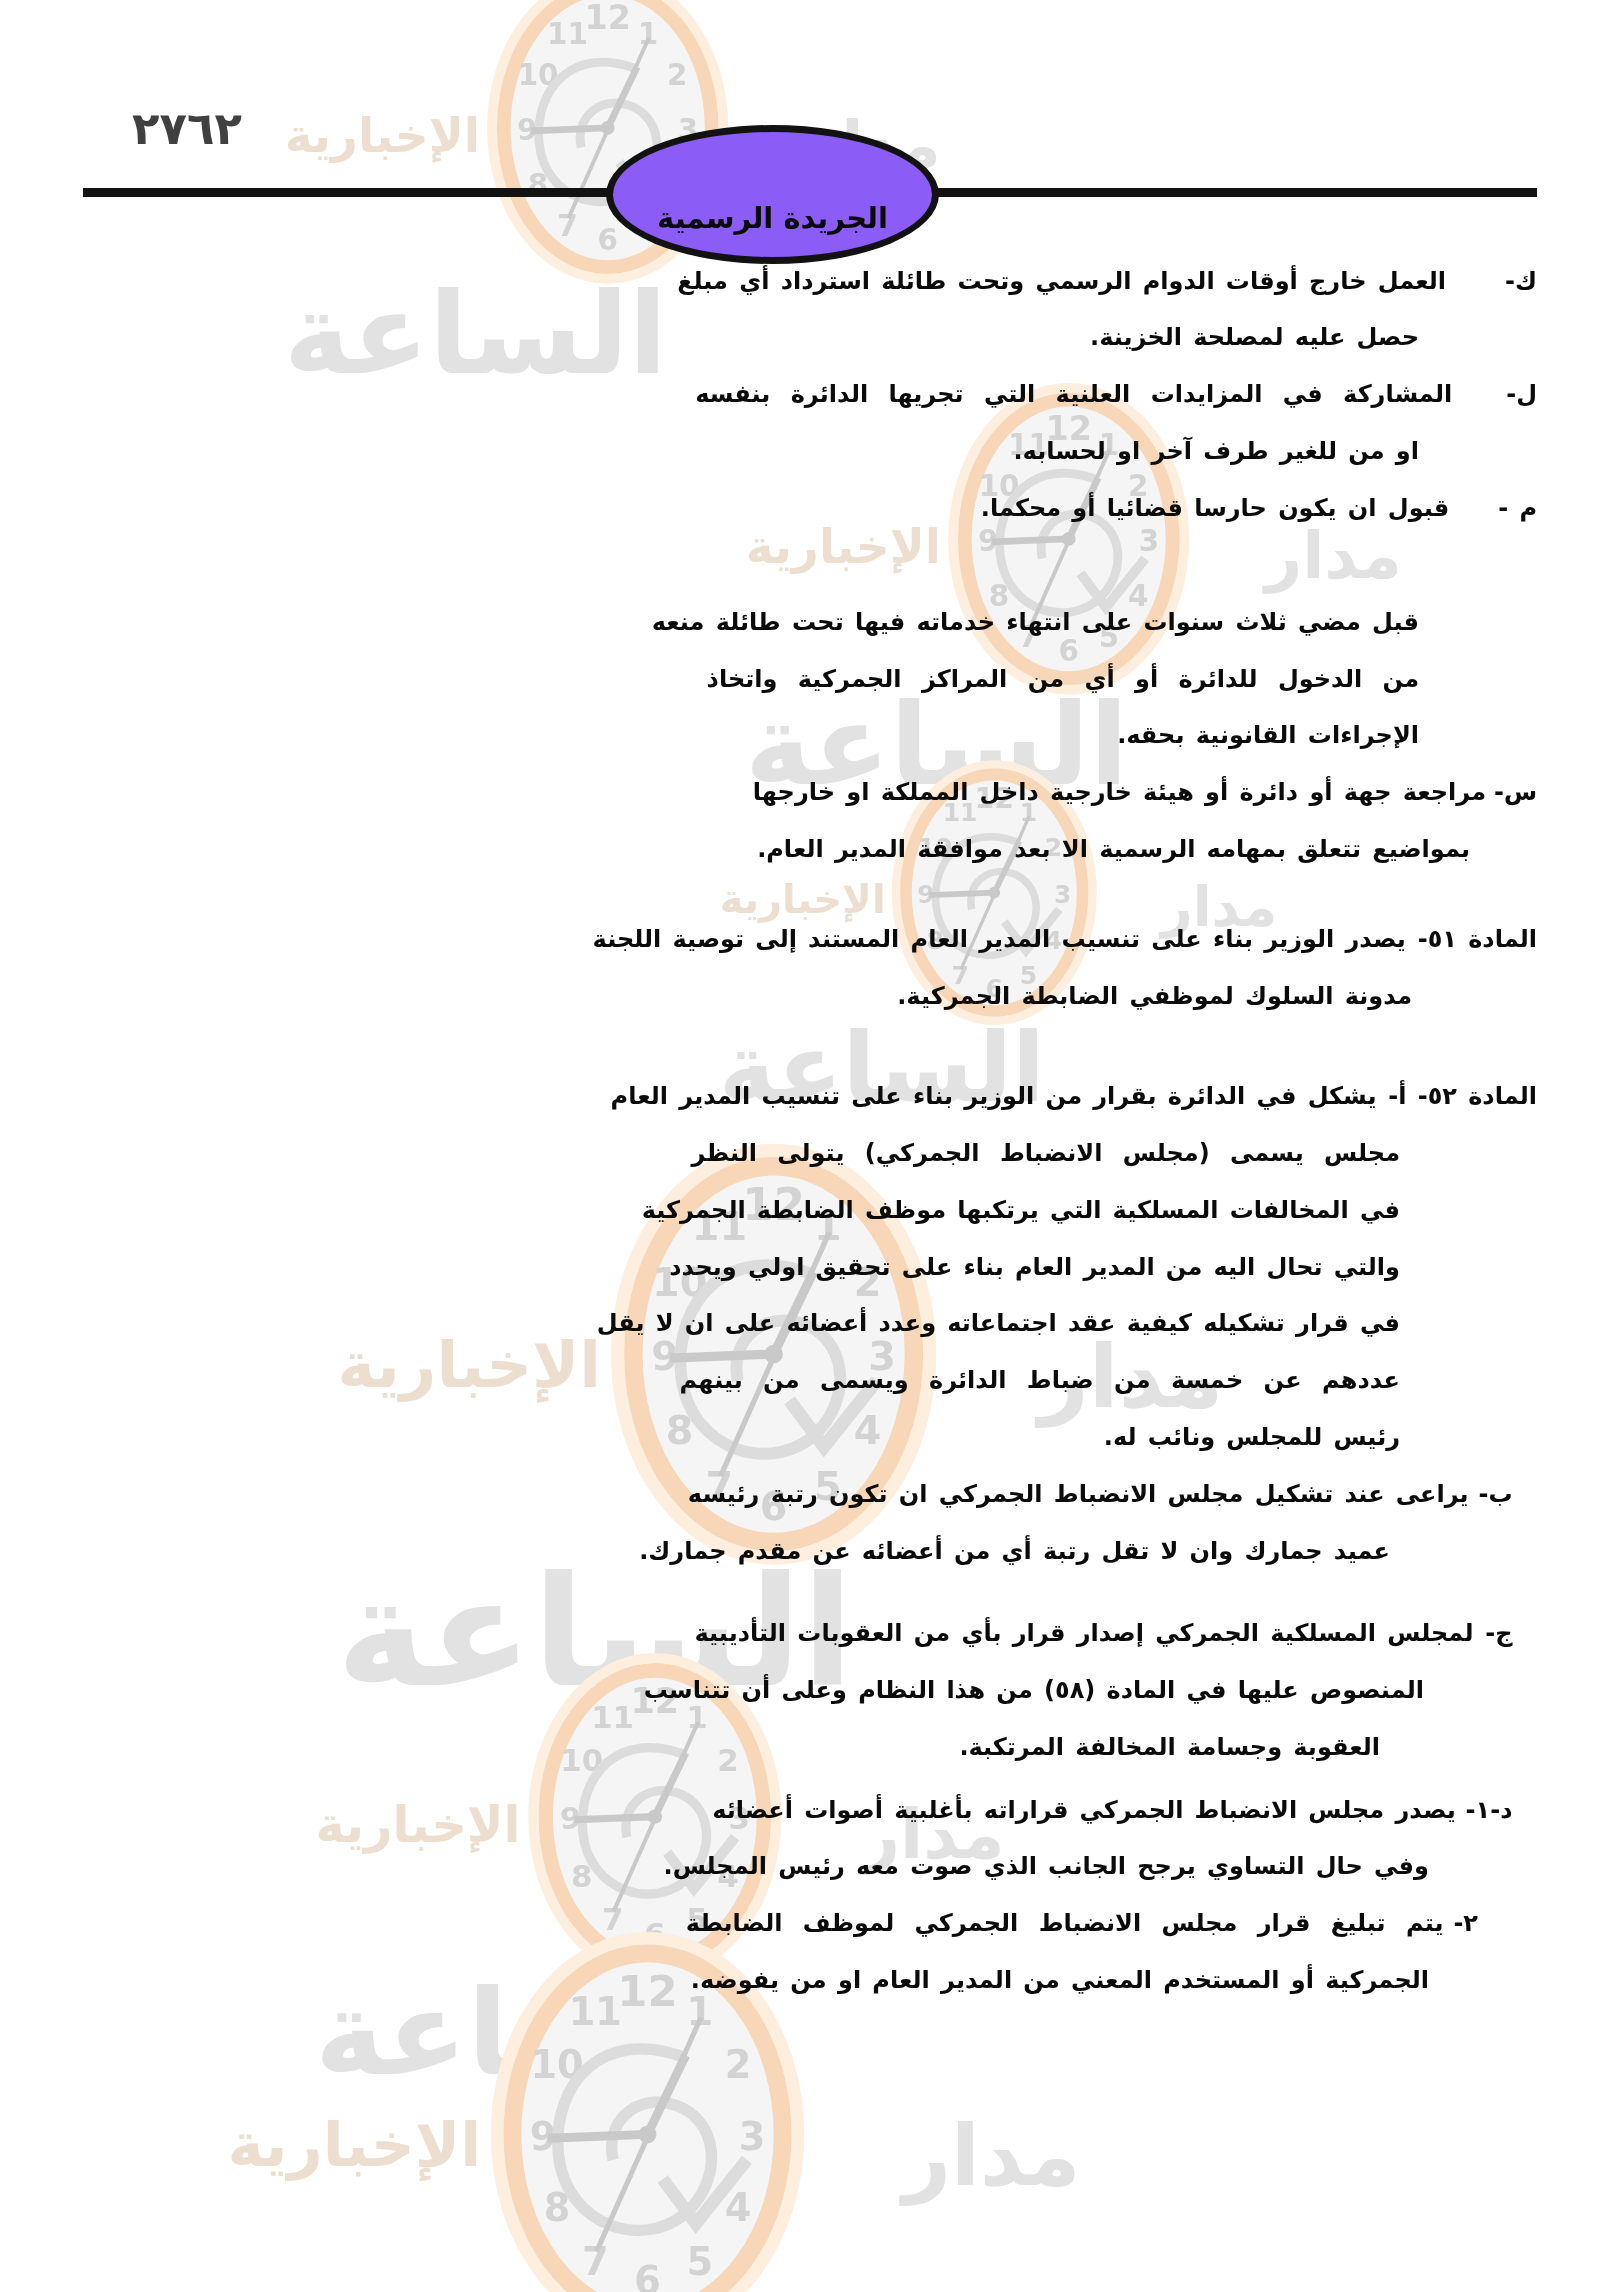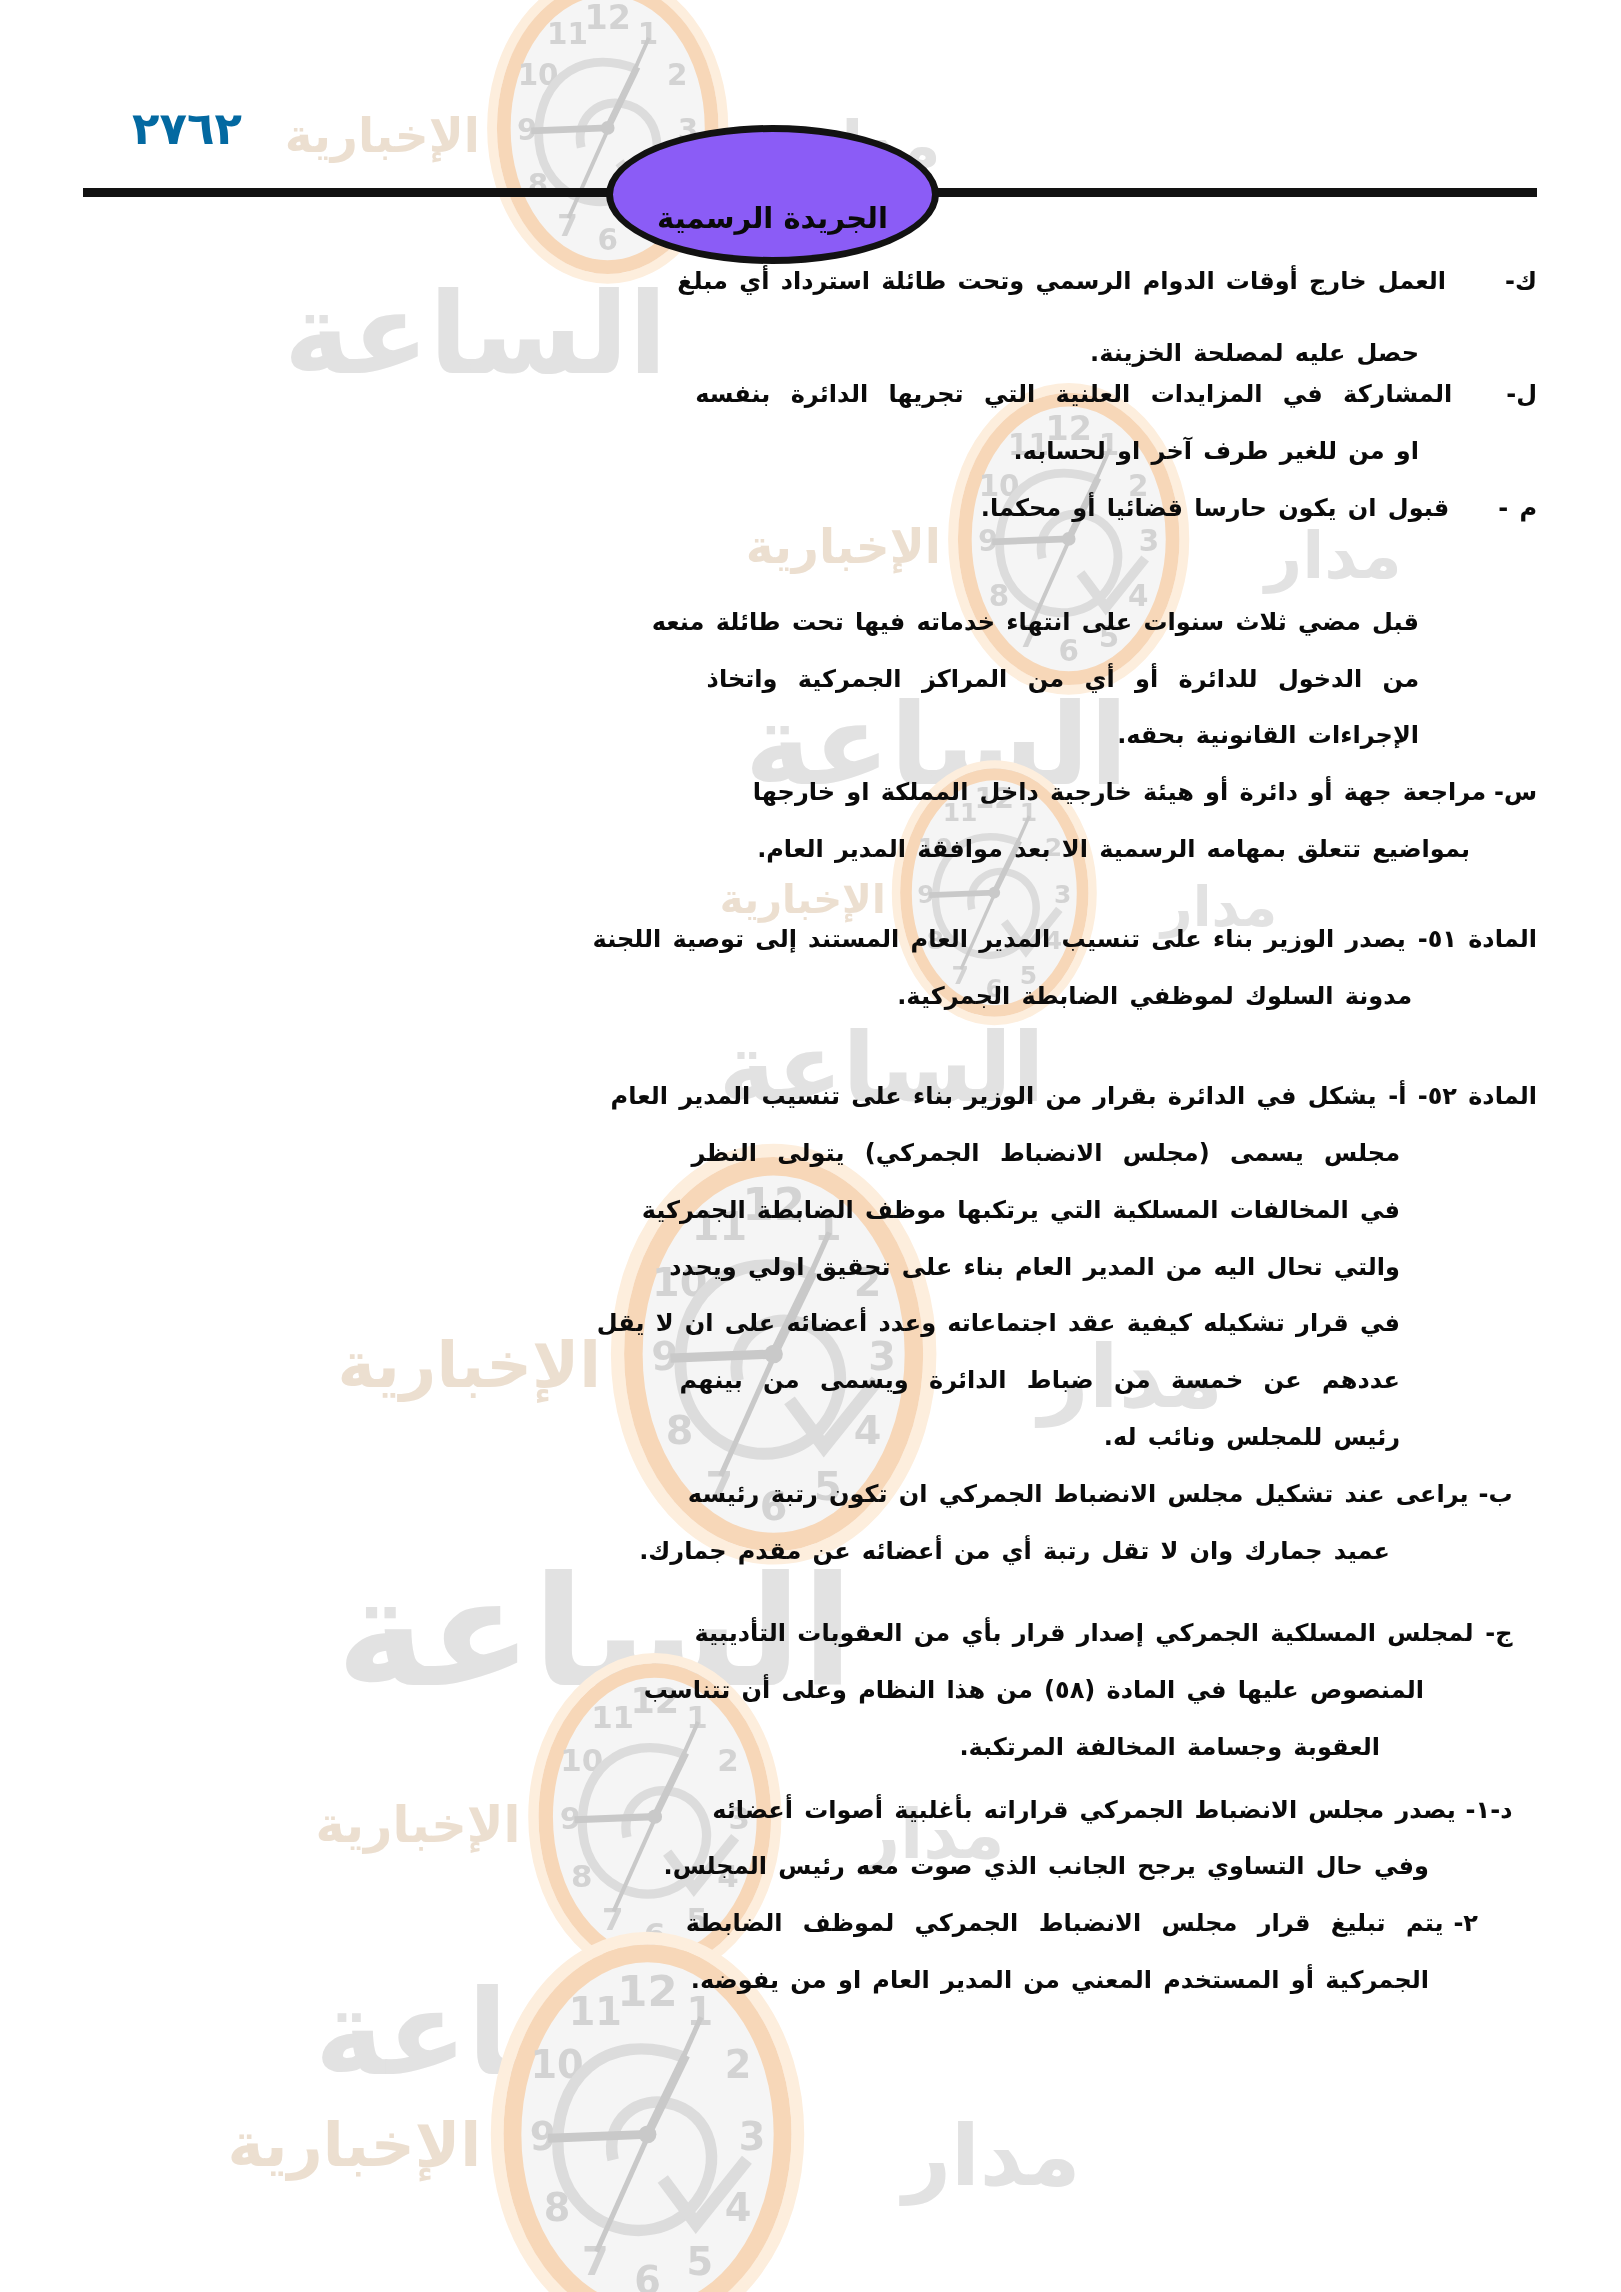--- a/index.html
+++ b/index.html
@@ -7,21 +7,21 @@
     width:1621px;height:2293px;position:relative;overflow:hidden;
     background:#ffffff;
     font-family:"DejaVu Sans",sans-serif;
   }
   
   #watermarks{position:absolute;inset:0;z-index:0;}
   .wm{position:absolute;transform-origin:0 0;}
   
   #pagenum{
     position:absolute;left:132px;top:102px;z-index:3;
-    font-size:45px;font-weight:bold;color:#0369a1;letter-spacing:11.8px;
+    font-size:45px;font-weight:bold;color:#404040;letter-spacing:11.8px;
   }
   #rule{
     position:absolute;left:83px;top:188px;width:1454px;height:8.8px;
     background:#121212;z-index:2;
   }
   #oval{
     position:absolute;left:606px;top:125px;width:333px;height:139px;
     border:7.8px solid #121212;border-radius:50%;background:#8b5cf6;
     box-sizing:border-box;z-index:3;
     display:flex;align-items:flex-end;justify-content:center;
@@ -197,21 +197,21 @@
   </div>
 
 <div id="pagenum">٢٧٦٢</div>
 <div id="rule"></div>
 <div id="oval">
   <span class="t">الجريدة الرسمية</span>
 </div>
 
 <div id="bodytext">
     <div class="line" style="top: 267px; right: 0px;"><span>ك-</span><span class="sp" style="width: 59px;"></span><span>العمل خارج أوقات الدوام الرسمي وتحت طائلة استرداد أي مبلغ</span></div>
-    <div class="line" style="top: 339px; right: 118px; margin-left: 37px;"><span>حصل عليه لمصلحة الخزينة.</span></div>
+    <div class="line" style="top: 323px; right: 118px; margin-left: 37px;"><span>حصل عليه لمصلحة الخزينة.</span></div>
     <div class="line stretch" style="top: 380px; right: 0px;"><span>ل-</span><span class="sp" style="width: 54px;"></span><span>المشاركة في المزايدات العلنية التي تجريها الدائرة بنفسه</span></div>
     <div class="line" style="top: 437px; right: 118px;"><span>او من للغير طرف آخر او لحسابه.</span></div>
     <div class="line" style="top: 494px; right: 0px;"><span>م -</span><span class="sp" style="width: 49px;"></span><span>قبول ان يكون حارسا قضائيا أو محكما.</span></div>
     <div class="line" style="top: 608px; right: 118px;"><span>قبل مضي ثلاث سنوات على انتهاء خدماته فيها تحت طائلة منعه</span></div>
     <div class="line stretch" style="top: 665px; right: 118px;"><span>من الدخول للدائرة أو أي من المراكز الجمركية واتخاذ</span></div>
     <div class="line" style="top: 721px; right: 118px;"><span>الإجراءات القانونية بحقه.</span></div>
     <div class="line" style="top: 778px; right: 0px;"><span>س-</span><span class="sp" style="width: 7.8px;"></span><span>مراجعة جهة أو دائرة أو هيئة خارجية داخل المملكة او خارجها</span></div>
     <div class="line" style="top: 835px; right: 67px;"><span>بمواضيع تتعلق بمهامه الرسمية الا بعد موافقة المدير العام.</span></div>
     <div class="line" style="top: 925px; right: 0px;"><span>المادة ٥١-</span><span class="sp" style="width: 11.8px;"></span><span>يصدر الوزير بناء على تنسيب المدير العام المستند إلى توصية اللجنة</span></div>
     <div class="line" style="top: 982px; right: 125px;"><span>مدونة السلوك لموظفي الضابطة الجمركية.</span></div>

